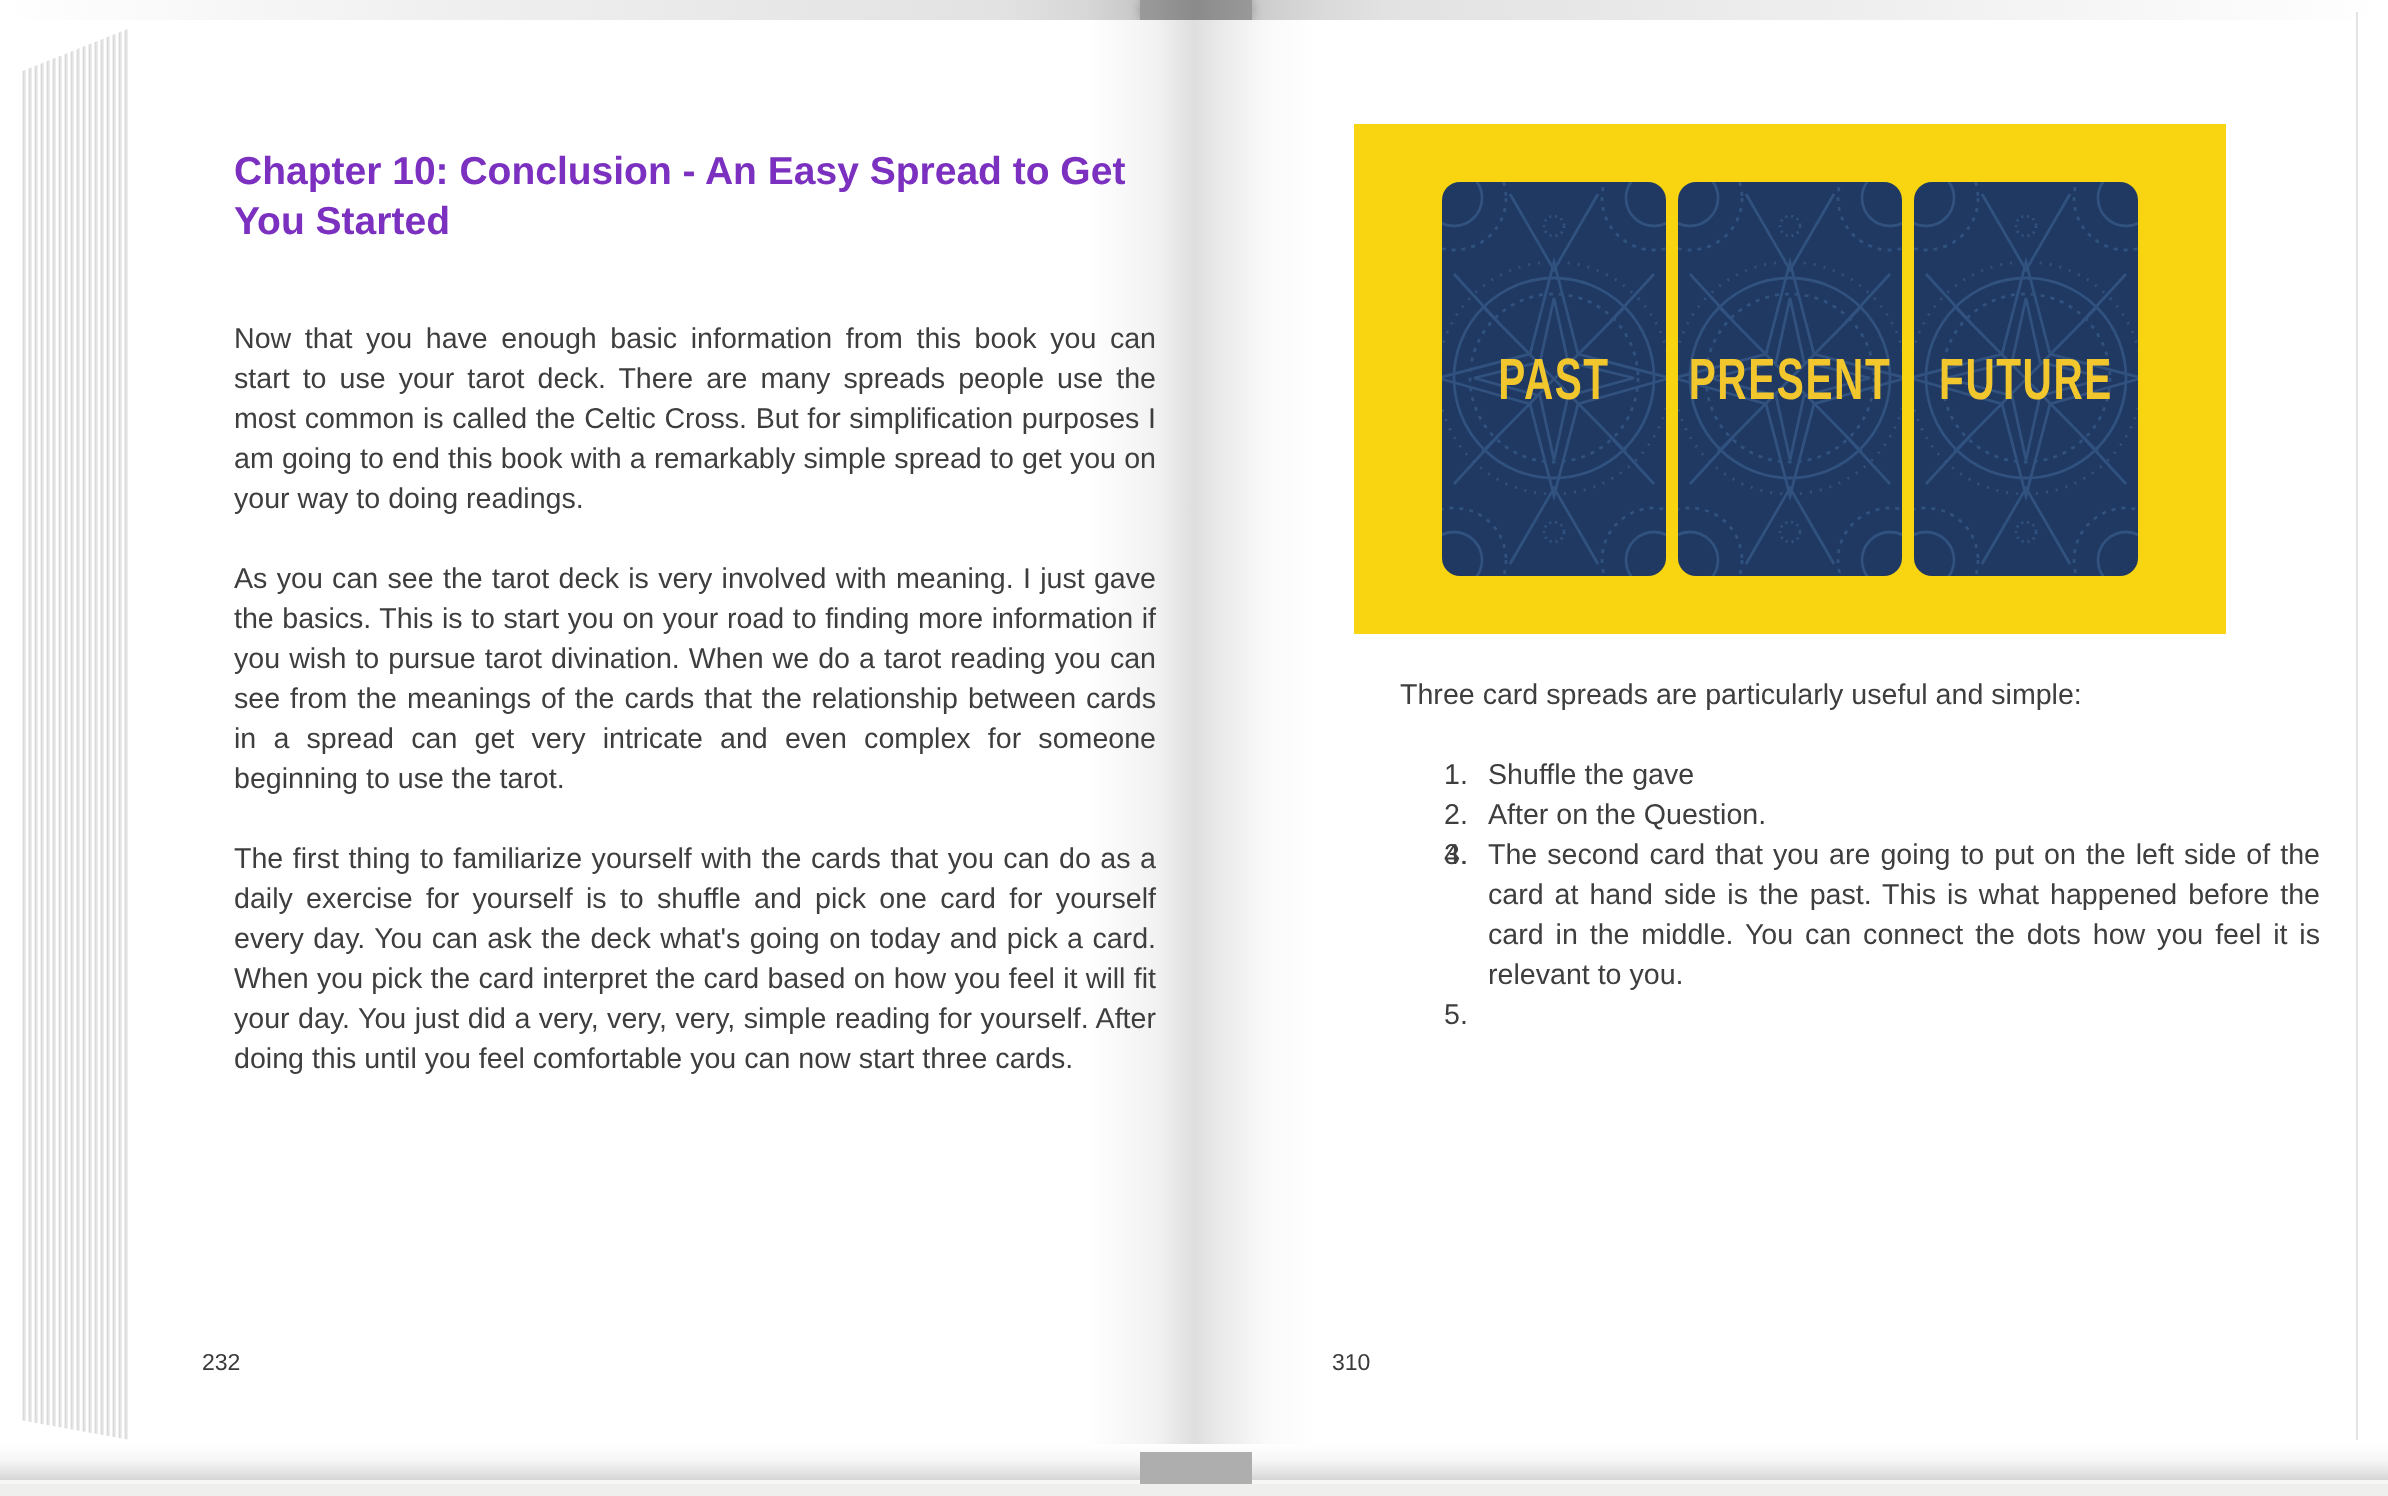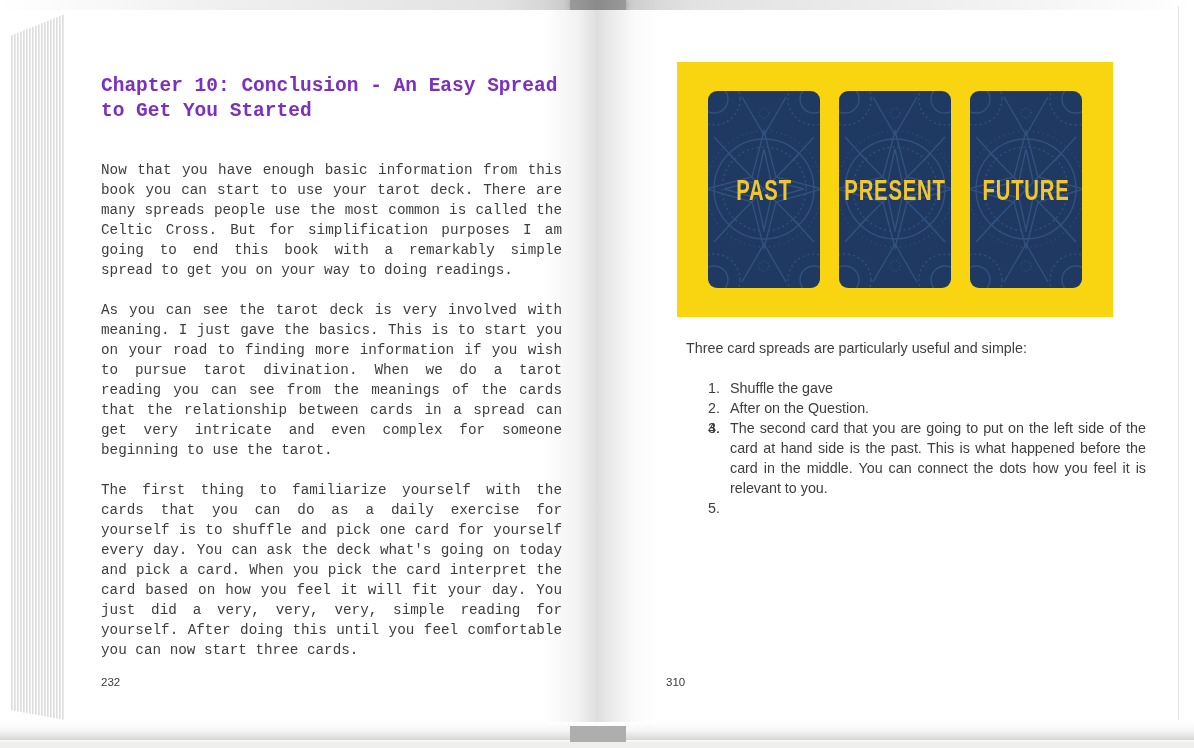--- a/index.html
+++ b/index.html
@@ -17,39 +17,39 @@
     clip-path:polygon(0 22px,100% 0,100% calc(100% - 4px),0 calc(100% - 14px));}
   .spine-shadow{position:absolute;left:543px;top:0;width:116px;height:725px;
     background:linear-gradient(90deg,rgba(0,0,0,0) 0%,rgba(0,0,0,.05) 30%,rgba(0,0,0,.13) 47%,rgba(0,0,0,.09) 56%,rgba(0,0,0,.02) 78%,rgba(0,0,0,0) 100%);}
   .right-page-edge{position:absolute;left:1178px;top:6px;width:1px;height:714px;background:#e4e4e4;}
   .bottom-edge{position:absolute;left:0;top:722px;width:1194px;height:18px;
     background:linear-gradient(180deg,#ffffff 0%,#f6f6f6 45%,#e0e0e0 85%,#d5d5d5 100%);}
   .bottom-edge-spine{position:absolute;left:570px;top:726px;width:56px;height:16px;background:#aeaeae;}
   .below-strip{position:absolute;left:0;top:742px;width:1194px;height:6px;background:#efefee;}
 
   
-  .left-content{position:absolute;left:101px;top:74px;width:461px;font-family:Liberation Mono, monospace;}
+  .left-content{position:absolute;left:117px;top:74px;width:461px;}
   .chapter-heading{margin:0;color:#7B30C0;font-size:19.5px;line-height:25px;font-weight:bold;}
   .body-par{margin:0;margin-top:20px;color:#3E3E3E;font-size:14.3px;line-height:20px;
     text-align:justify;}
   .body-par:first-of-type{margin-top:36px;}
   .page-num{position:absolute;top:676px;color:#3a3a3a;font-size:11.5px;text-align:left;}
   .page-num.left{left:101px;width:461px;}
   .page-num.right{left:666px;width:460px;}
 
   
   .spread-image{position:absolute;left:677px;top:62px;width:436px;height:255px;background:#F8D411;
-    display:flex;justify-content:center;align-items:center;gap:19px;}
+    display:flex;justify-content:center;align-items:center;gap:6px;}
   .tarot-card{position:relative;width:112px;height:197px;background:#1F3963;border-radius:9px;
     overflow:hidden;flex:0 0 auto;}
   .tarot-card svg{position:absolute;left:0;top:0;}
   .card-label{position:absolute;left:50%;top:50%;transform:translate(-50%,-50%) scale(.78,1.12);
     color:#F2C72E;font-size:26px;font-weight:bold;letter-spacing:1px;white-space:nowrap;}
 
-  .right-content{position:absolute;left:686px;top:338px;width:460px;color:#3E3E3E;
+  .right-content{position:absolute;left:700px;top:338px;width:460px;color:#3E3E3E;
     font-size:14.3px;line-height:20px;}
   .intro-line{margin:0;}
   .steps{margin:20px 0 0 0;padding:0;list-style:none;}
   .steps li{position:relative;padding-left:44px;text-align:justify;}
   .step-num{position:absolute;left:22px;top:0;}
 </style>
 </head>
 <body>
 
 <div class="scene">

